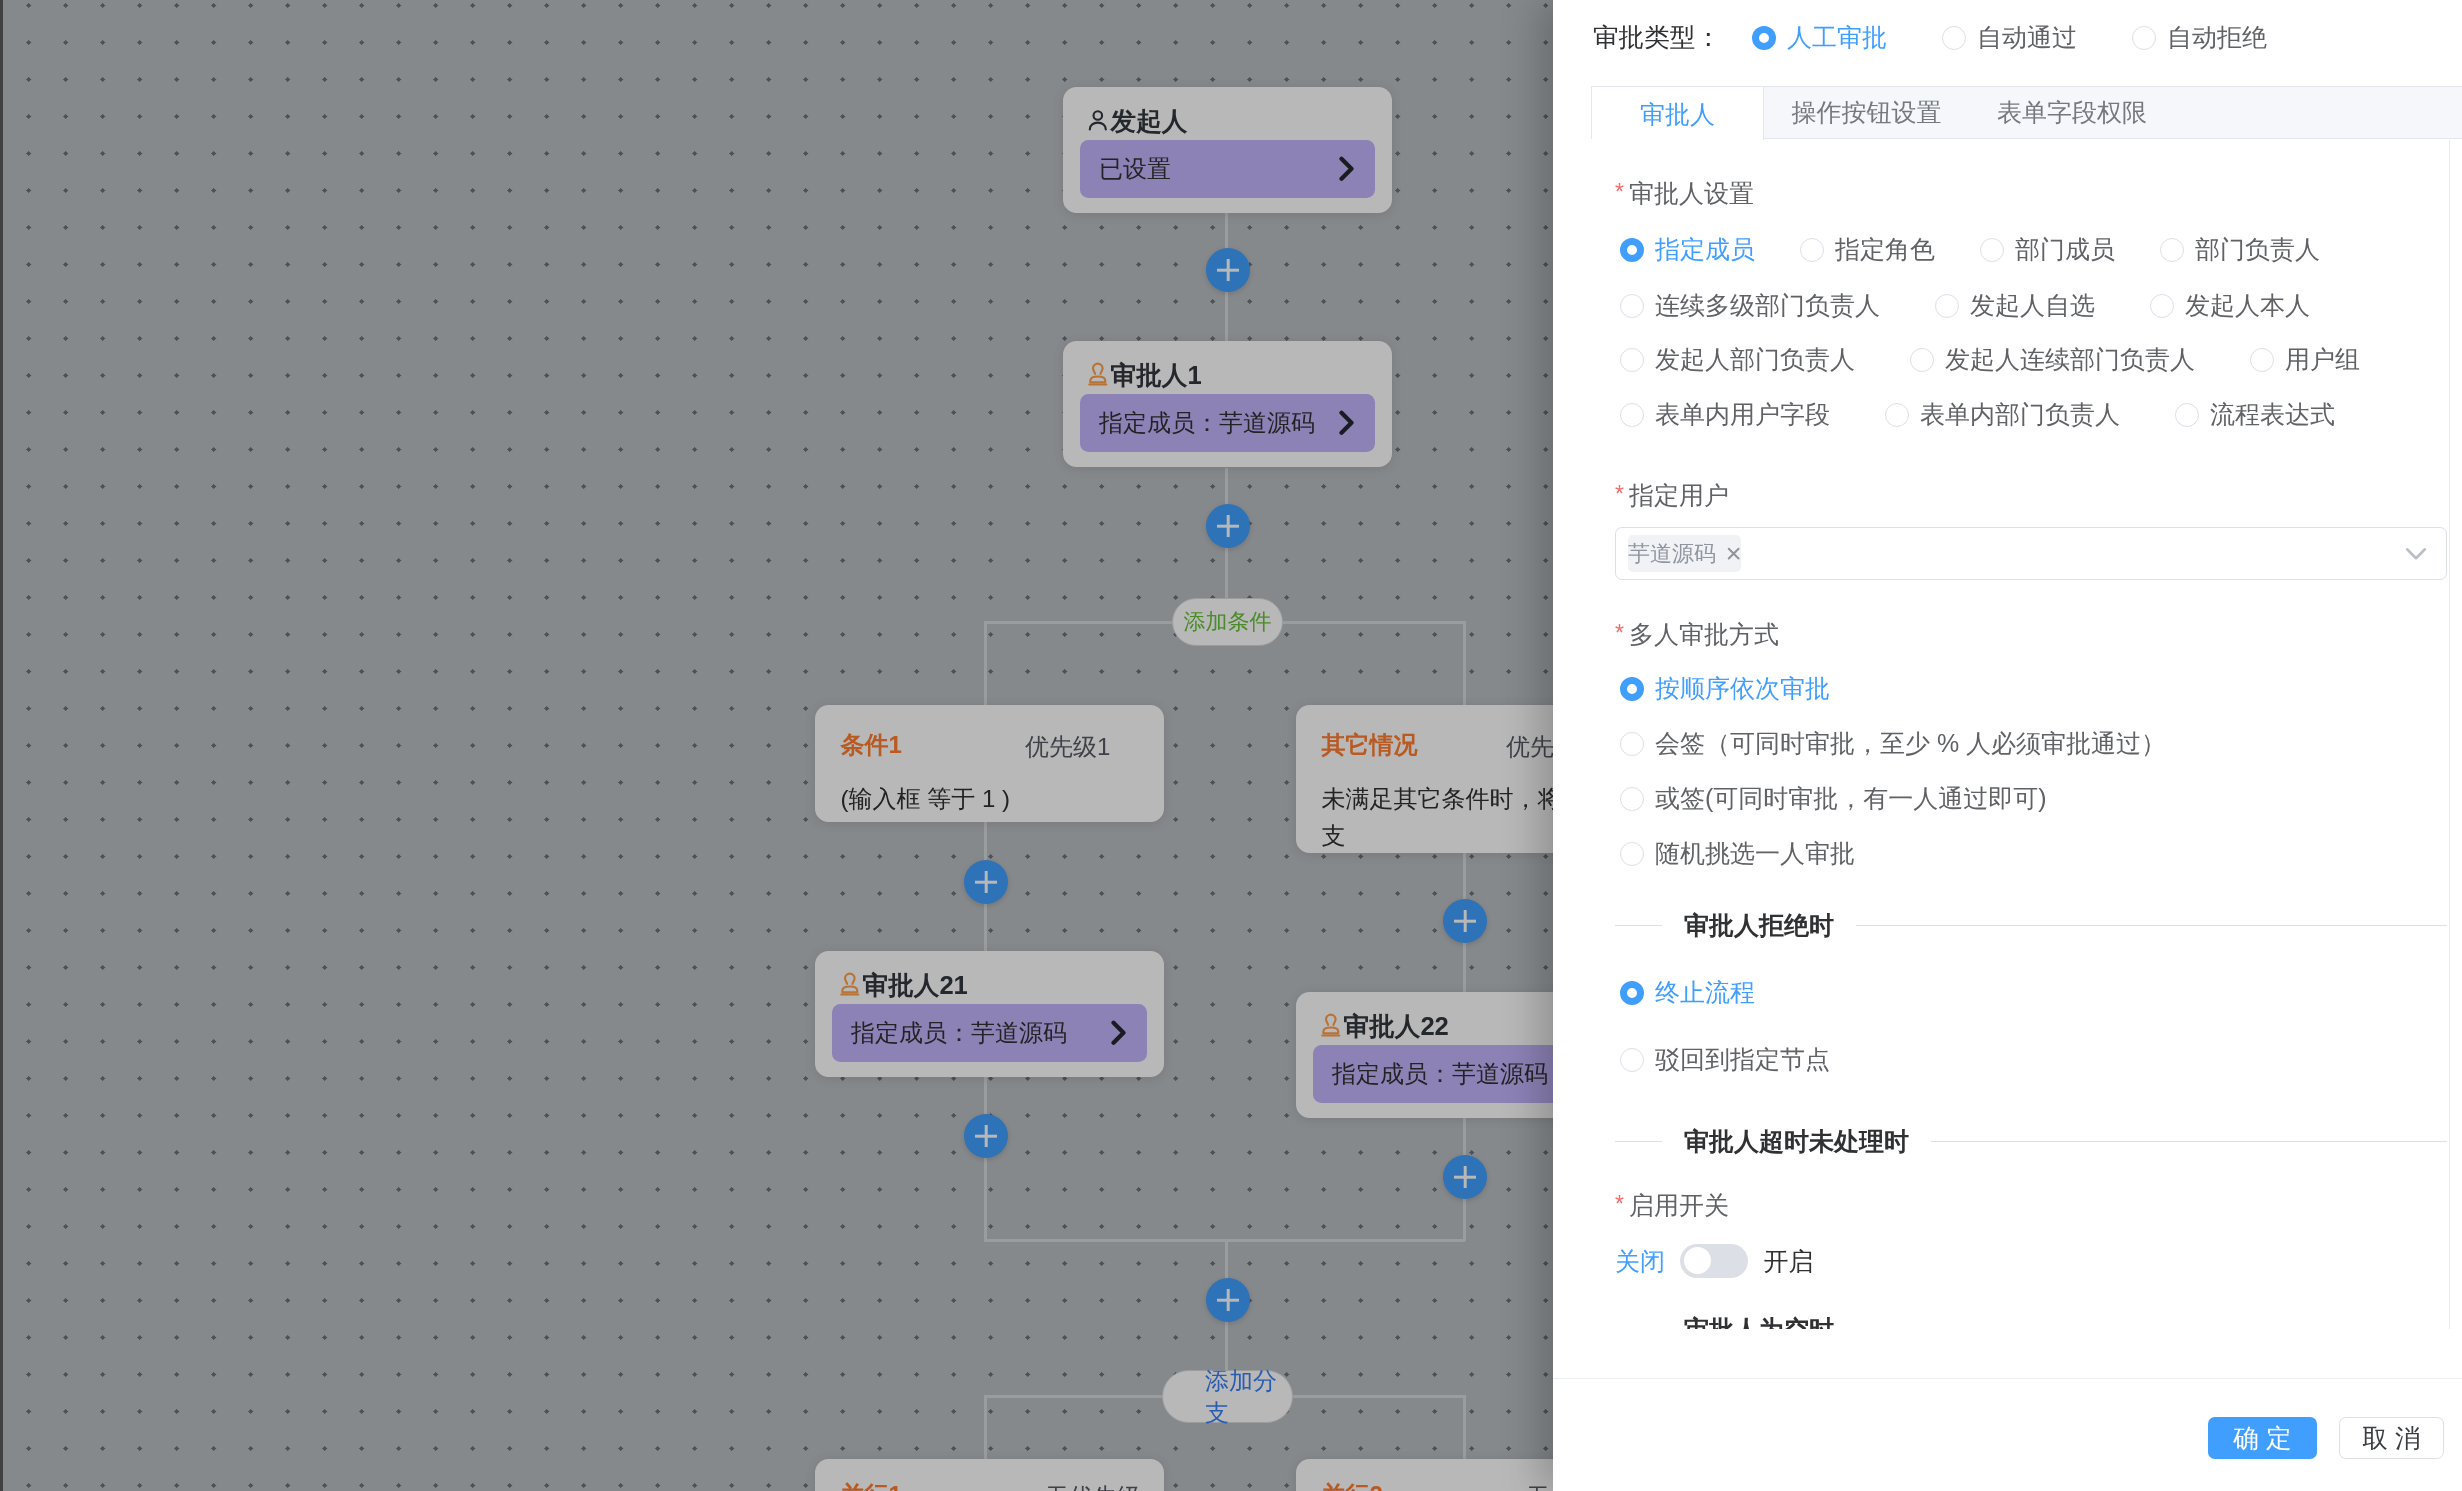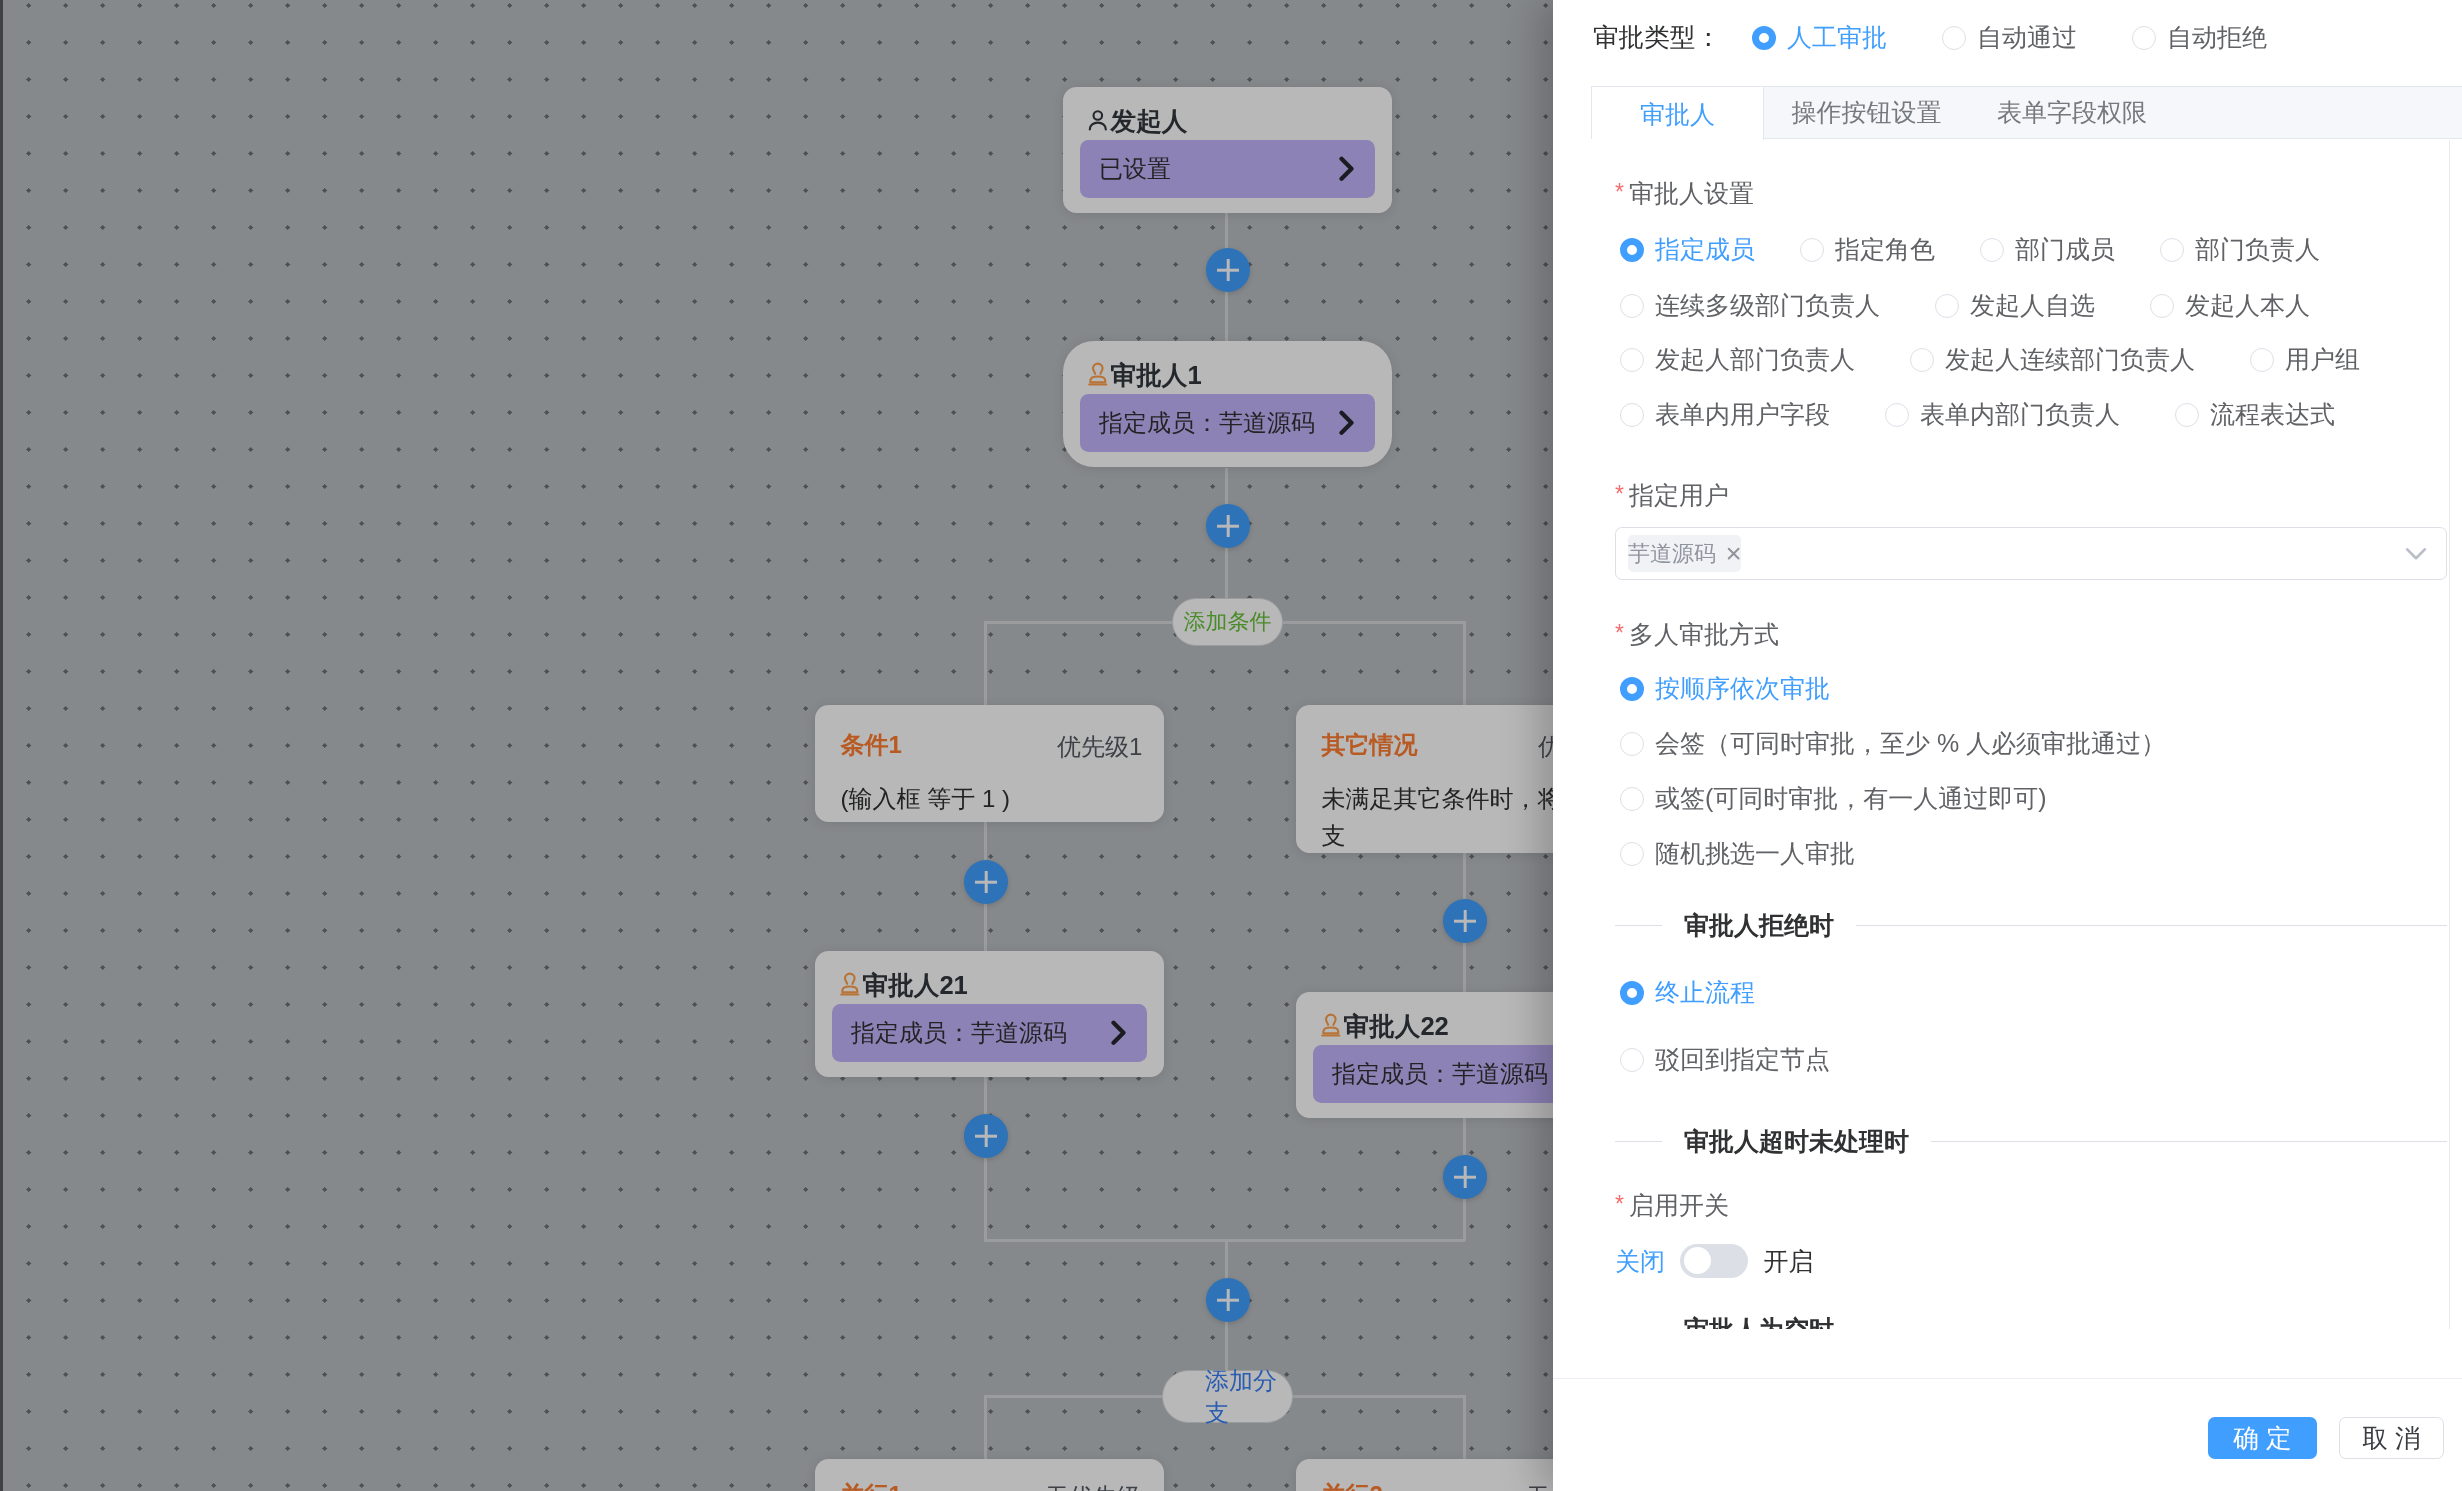--- a/index.html
+++ b/index.html
@@ -18,21 +18,21 @@
   .plus::before{width:22px;height:2.6px;transform:translate(-50%,-50%);}
   .plus::after{width:2.6px;height:22px;transform:translate(-50%,-50%);}
   .card{position:absolute;background:#fff;border-radius:13.6px;z-index:2;cursor:pointer;
     box-shadow:0 1.7px 10.2px rgba(0,0,0,.10);}
   .card .hdr{display:flex;align-items:center;gap:0;padding:17px 22px 0 22px;}
   .card .ntitle{font-size:25.6px;font-weight:bold;color:#32373e;}
   .card .nbox{position:absolute;left:17px;right:17px;top:53px;height:58px;background:#c4b5fd;
     border-radius:8.5px;display:flex;align-items:center;padding:0 19px;font-size:24px;color:#303133;}
   .card .chev{margin-left:auto;display:flex;align-items:center;}
   .cond .ctitle{position:absolute;left:25.6px;top:24px;font-size:24px;font-weight:bold;color:#ff7d30;}
-  .cond .prio{position:absolute;left:242px;top:25.6px;font-size:24px;color:#565b63;}
+  .cond .prio{position:absolute;left:210px;top:25.6px;font-size:24px;color:#565b63;}
   .cond .cbody{position:absolute;left:25.6px;top:75px;right:25.6px;font-size:24px;color:#303133;line-height:37px;}
   .badge{position:absolute;background:#fff;border:1.7px solid #d6d9db;border-radius:27px;z-index:3;
     display:flex;align-items:center;justify-content:center;cursor:pointer;}
   #mask{position:absolute;left:0;top:0;width:1553px;height:1491px;background:rgba(0,0,0,.28);z-index:5;}
 
   
   #panel{position:absolute;left:1553px;top:0;width:909px;height:1491px;background:#fff;z-index:10;
     box-shadow:-13.6px 0 37px rgba(0,0,0,.22);}
   #ptype{position:absolute;left:40px;top:19px;height:37px;display:flex;align-items:center;gap:55px;}
   #ptype .plabel{font-size:25.6px;color:#303133;}
@@ -108,21 +108,21 @@
     <div class="nbox">
       <span>已设置</span>
       <span class="chev">
         <svg width="19" height="25.6" viewBox="0 0 12 18">
             <path d="M2.5 2l7 7-7 7" stroke="#24282e" stroke-width="3" fill="none" stroke-linecap="round" stroke-linejoin="round"></path>
           </svg>
       </span>
     </div>
   </div>
 
-  <div class="card" style="left:1063px;top:341px;width:329px;height:126px;border-radius:31px;">
+  <div class="card" style="left:1063px;top:341px;width:329px;height:126px;">
     <div class="hdr">
       <span>
         <svg width="25.6" height="25.6" viewBox="0 0 24 24" fill="none" stroke="#ffa04d" stroke-width="2" stroke-linecap="round" stroke-linejoin="round">
             <path d="M9.5 12c-.8-2-2-3.3-2-5.2A4.5 4.5 0 0 1 12 2.5a4.5 4.5 0 0 1 4.5 4.3c0 1.9-1.2 3.2-2 5.2"></path>
             <path d="M5 18.5c0-2.6 3.1-4 7-4s7 1.4 7 4V20H5z"></path>
             <path d="M4 22h16"></path>
           </svg>
       </span>
       <span class="ntitle">审批人1</span>
     </div>

